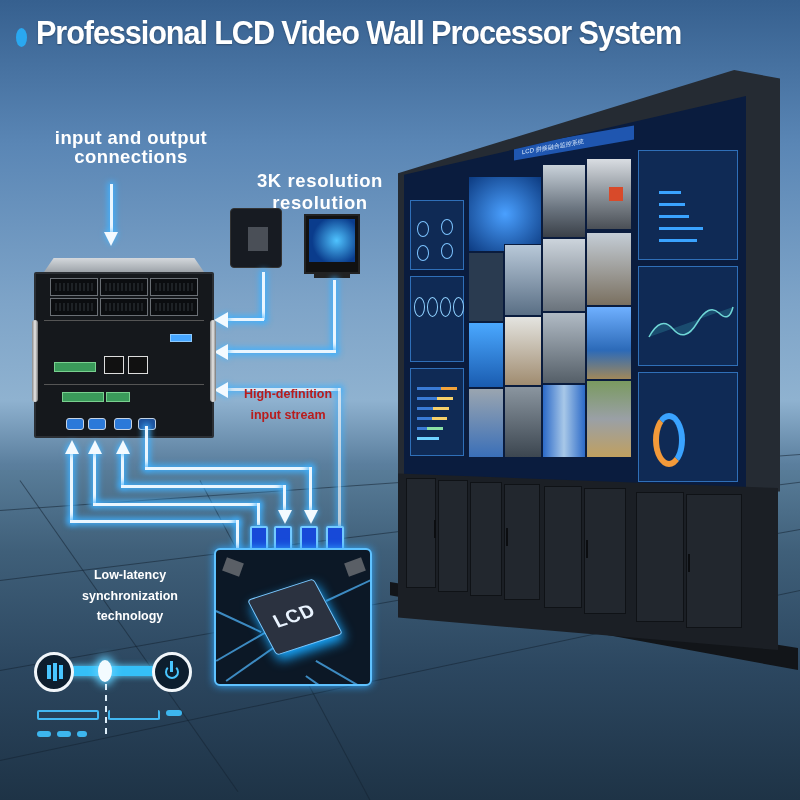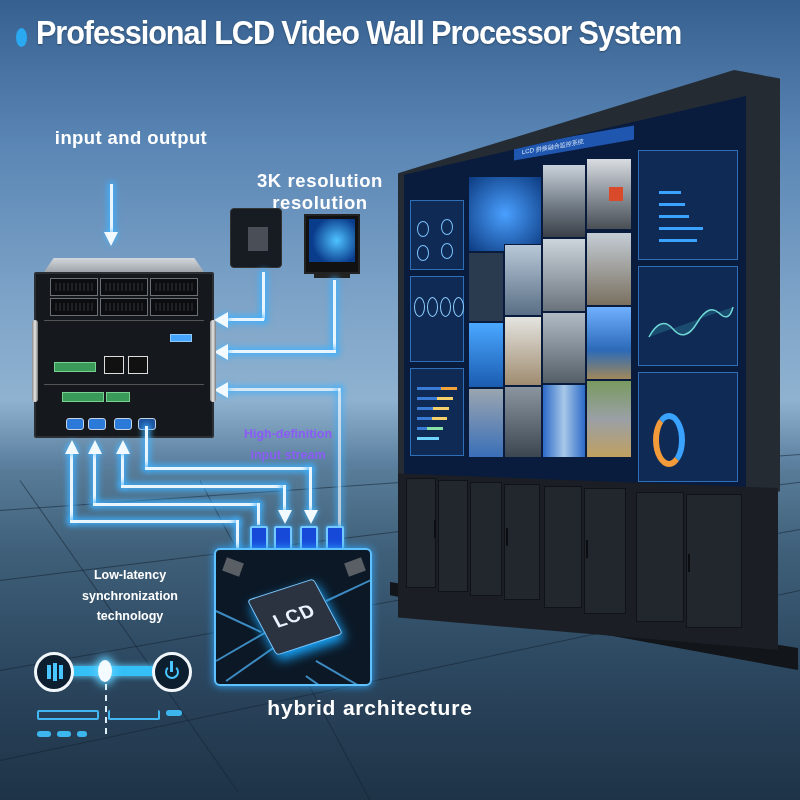--- a/index.html
+++ b/index.html
@@ -8,21 +8,21 @@
  background:linear-gradient(180deg,#36608f 0%,#5a86b5 18%,#7ea4c8 38%,#8fb2d0 50%,#5b7f9e 58%,#3e5d78 68%,#2e4a62 82%,#22394e 100%);}
 .floor{position:absolute;left:0;top:470px;width:800px;height:330px;
  background:linear-gradient(180deg,#587c98 0%,#3f5f79 25%,#2c4760 60%,#1e3346 100%);}
 .tile-line{position:absolute;height:1px;background:rgba(20,35,50,.55);transform-origin:left center}
 .title-dot{position:absolute;left:16px;top:28px;width:11px;height:19px;border-radius:50%;background:#2aa8f0}
 .title{position:absolute;left:36px;top:14px;font-size:33px;font-weight:bold;color:#fff;letter-spacing:-1.2px;
  font-family:"Liberation Sans",sans-serif;transform:scaleX(.93);transform-origin:left;white-space:nowrap;text-shadow:0 1px 2px rgba(0,0,0,.3)}
 .label{position:absolute;color:#fff;font-weight:bold;text-align:center;line-height:1.05}
 .lbl-multi{left:36px;top:128px;width:190px;font-size:18.5px;letter-spacing:.4px}
 .lbl-4k{left:240px;top:170px;width:160px;font-size:18.5px;letter-spacing:.6px;line-height:1.2}
-.lbl-hd{left:228px;top:424px;width:120px;font-size:12.5px;line-height:1.7;color:#8b5cf6}
+.lbl-hd{left:228px;top:384px;width:120px;font-size:12.5px;line-height:1.7;color:#b91c1c}
 .lbl-low{left:70px;top:565px;width:120px;font-size:12.5px;line-height:1.65}
 .lbl-hybrid{left:205px;top:697px;width:330px;font-size:21px;letter-spacing:.8px;line-height:1}
 .glow{position:absolute;background:#eaf6ff;box-shadow:0 0 6px 2px #3fb1ff}
 .arrow-l{position:absolute;width:0;height:0;border-top:8px solid transparent;border-bottom:8px solid transparent;border-right:14px solid #f3faff;filter:drop-shadow(0 0 3px #4ab8ff)}
 .arrow-u{position:absolute;width:0;height:0;border-left:7px solid transparent;border-right:7px solid transparent;border-bottom:14px solid #f3faff;filter:drop-shadow(0 0 3px #4ab8ff)}
 .arrow-d{position:absolute;width:0;height:0;border-left:7px solid transparent;border-right:7px solid transparent;border-top:14px solid #f3faff;filter:drop-shadow(0 0 3px #4ab8ff)}
 .rack{position:absolute;left:34px;top:258px;width:180px;height:180px}
 .rack-top{position:absolute;left:10px;top:0;width:160px;height:14px;background:linear-gradient(180deg,#d4d8dc,#9ea4aa);clip-path:polygon(6% 0,94% 0,100% 100%,0 100%)}
 .rack-body{position:absolute;left:0;top:14px;width:180px;height:166px;background:#15181c;border:2px solid #2b2f34;border-radius:2px}
 .bay{position:absolute;background:#0b0d10;border:1px solid #6a6f75}
@@ -68,20 +68,21 @@
   <div class="tile-line" style="left:0;top:290px;width:820px;transform:rotate(-12deg)"></div>
   <div class="tile-line" style="left:20px;top:10px;width:380px;transform:rotate(55deg)"></div>
   <div class="tile-line" style="left:200px;top:10px;width:380px;transform:rotate(62deg)"></div>
 </div>
 
 <div class="title-dot"></div>
 <div class="title">Professional LCD Video Wall Processor System</div>
 
 <div class="label lbl-multi">
   <div>input and output</div>
+  <div>connections</div>
 </div>
 <div class="glow" style="left:110px;top:184px;width:3px;height:50px"></div>
 <div class="arrow-d" style="left:104px;top:232px"></div>
 
 <div class="label lbl-4k">
   <div>3K resolution</div>
   <div>resolution</div>
 </div>
 
 <div class="chip">
@@ -192,21 +193,20 @@
 <div class="knob-dot"></div>
 <div style="position:absolute;left:105px;top:684px;width:0;height:50px;border-left:2px dashed #dfeffa"></div>
 <div class="rect-o" style="left:37px;top:710px;width:62px;height:10px"></div>
 <div class="rect-o" style="left:108px;top:710px;width:52px;height:10px;border-top:none"></div>
 <div class="pill" style="left:166px;top:710px;width:16px"></div>
 <div class="pill" style="left:37px;top:731px;width:14px"></div>
 <div class="pill" style="left:57px;top:731px;width:14px"></div>
 <div class="pill" style="left:77px;top:731px;width:10px"></div>
 
 <div class="label lbl-hybrid">
-  <div>hybrid architecture</div>
 </div>
 
 <div class="plinth"></div>
 <div class="wall-frame"></div>
 <div class="screen">
 
   <div style="position:absolute;left:110px;top:40px;width:120px;height:14px;background:#1f56b0;transform:skewY(-10deg)">
     <div style="font-size:6px;color:#e0efff;padding:3px 8px">LCD 拼接融合监控系统</div>
   </div>
 

